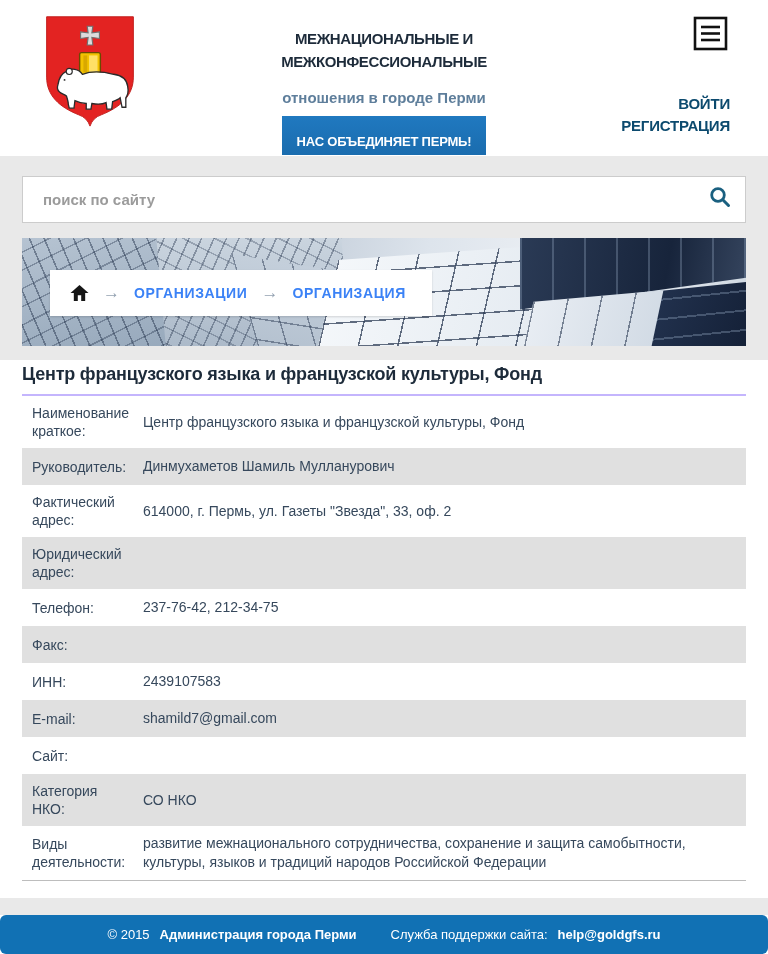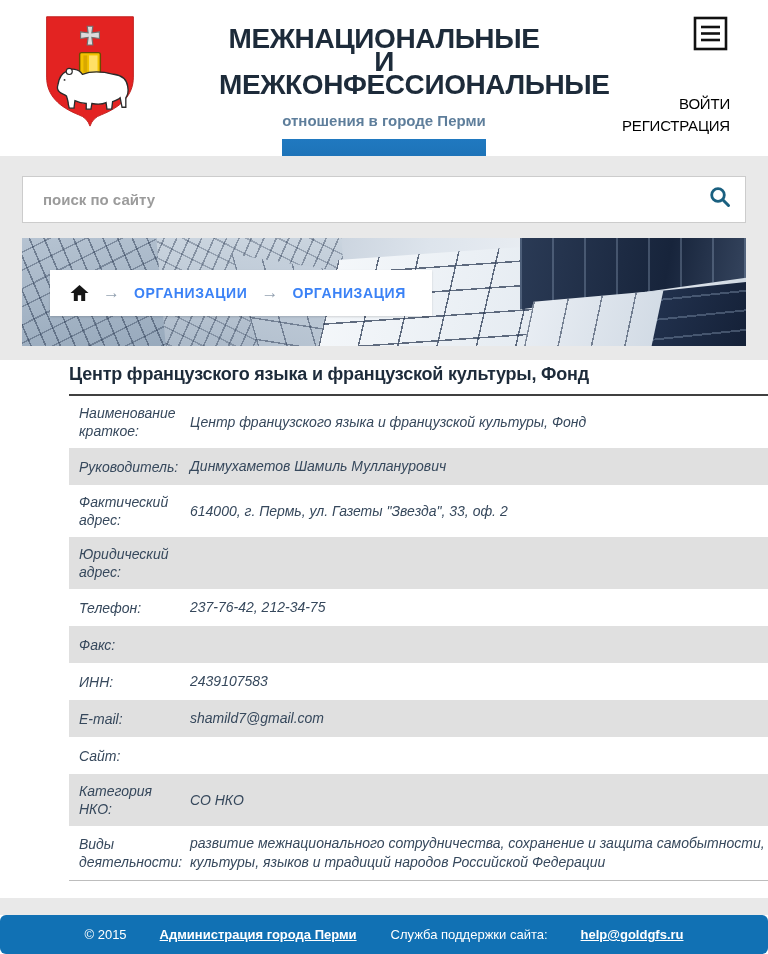--- a/index.html
+++ b/index.html
@@ -5,30 +5,30 @@
   * { box-sizing: border-box; margin: 0; padding: 0; }
   html,body { width:768px; height:954px; }
   body {
     font-family: "Liberation Sans", "DejaVu Sans", sans-serif;
     background:#ffffff; position:relative; overflow:hidden;
   }
   
   #header { position:absolute; top:0; left:0; width:768px; height:156px; background:#ffffff; }
   .logo { position:absolute; left:40px; top:13px; width:100px; height:115px; cursor:pointer; }
   .title-block { position:absolute; left:219px; top:27px; width:330px; text-align:center; }
-  .title-line { font-size:28px; font-weight:bold; letter-spacing:-0.4px; color:#1d2b3a; line-height:23px; }
+  .title-line { font-size:15px; font-weight:bold; letter-spacing:-0.4px; color:#1d2b3a; line-height:23px; }
   .subtitle   { font-size:15px; font-weight:bold; color:#5e7e9b; margin-top:16px; }
   .slogan-btn {
     display:inline-block; margin-top:10px; padding:18px 15px 6px;
     background:linear-gradient(180deg,#2079c0,#1a6cae); color:#ffffff;
     font-size:13px; font-weight:bold; letter-spacing:-0.2px; border:none; cursor:pointer;
   }
   .hamburger { position:absolute; left:693px; top:16px; width:35px; height:35px; cursor:pointer; }
   .auth { position:absolute; right:38px; top:93px; text-align:right; }
-  .auth a { display:block; color:#000000; font-size:15px; font-weight:normal; line-height:22px;
+  .auth a { display:block; color:#0c4a6e; font-size:15px; font-weight:bold; line-height:22px;
             text-decoration:none; letter-spacing:-0.2px; cursor:pointer;margin-left:39px; }
   
   #graysection { position:absolute; top:156px; left:0; width:768px; height:204px; background:#e9e9e9; }
   .search-box { position:absolute; left:22px; top:20px; width:724px; height:47px;
                 background:#ffffff; border:1px solid #cccccc; }
   .search-box input { width:100%; height:100%; border:none; outline:none; background:transparent;
                       padding:0 50px 0 20px; font-family:inherit; font-size:15px; font-weight:bold; color:#555; }
   .search-box input::placeholder { color:#9b9b9b; font-weight:bold; }
   .search-icon { position:absolute; right:14px; top:9px; width:22px; height:22px; cursor:pointer; }
   
@@ -69,33 +69,33 @@
           linear-gradient(95deg,#e8edf3,#d2dbe5); }
   
   .breadcrumb { position:absolute; left:28px; top:32px; height:46px; background:#ffffff;
                 display:flex; align-items:center; gap:14px; padding:0 26px 0 20px; z-index:5;
                 box-shadow:0 1px 2px rgba(0,0,0,.15); }
   .crumb { font-size:14px; font-weight:bold; color:#3b82f6; letter-spacing:.6px;
            text-decoration:none; white-space:nowrap; }
   .crumb-sep { color:#93a1b1; font-size:17px; font-weight:normal; }
   .home-icon { width:19px; height:18px; cursor:pointer; }
   
-  #content { position:absolute; top:360px; left:0; width:768px; height:538px; background:#ffffff;padding-left:47px; }
+  #content { position:absolute; top:360px; left:0; width:768px; height:538px; background:#ffffff; }
   h1.page-title { padding:4px 22px 0; font-size:18px; font-weight:bold; color:#1d2b3a; letter-spacing:-0.2px; }
-  .details { margin:9px 22px 0; width:724px; border-top:2px solid #404040; border-bottom:1px solid #bdbdbd;font-style:italic; }
+  .details { margin:9px 22px 0; width:724px; border-top:2px solid #c4b5fd; border-bottom:1px solid #bdbdbd; }
   .t-row { display:flex; align-items:center; min-height:37px; padding:8px 10px; background:#ffffff; }
   .t-row:nth-child(even) { background:#e0e0e0; }
   .t-label { width:92px; flex:0 0 92px; margin-right:19px; font-size:14px; color:#36485c; line-height:18px; }
   .t-value { flex:1; font-size:14px; color:#36485c; line-height:19px; padding-right:6px; }
   
   #graystrip { position:absolute; top:898px; left:0; width:768px; height:17px; background:#e9e9e9; }
   #footer { position:absolute; top:915px; left:0; width:768px; height:39px; background:#1171b4;
             display:flex; align-items:center; justify-content:center; gap:10px;
             color:#ffffff; font-size:13px;border-radius:6px; }
-  #footer a { color:#ffffff; font-weight:bold; text-decoration:underline; cursor:pointer;margin-left:23px; }
+  #footer a { color:#ffffff; font-weight:bold; cursor:pointer; }
   #footer .gap { width:14px; }
 </style>
 </head>
 <body>
 
 <div id="header">
 
   <svg class="logo" viewBox="0 0 100 122" xmlns="http://www.w3.org/2000/svg">
     <path d="M4,4 H96 V68 C96,88 82,100 62,108 C56,110 52,114 50,120 C48,114 44,110 38,108 C18,100 4,88 4,68 Z" fill="#e32322" stroke="#c01b18" stroke-width="1"></path>
     <path d="M47,14 L53,14 L52,21 L60,20 L60,27 L52,26 L53,34 L47,34 L48,26 L40,27 L40,20 L48,21 Z" fill="#dcdcdc" stroke="#707070" stroke-width="1.2"></path>

